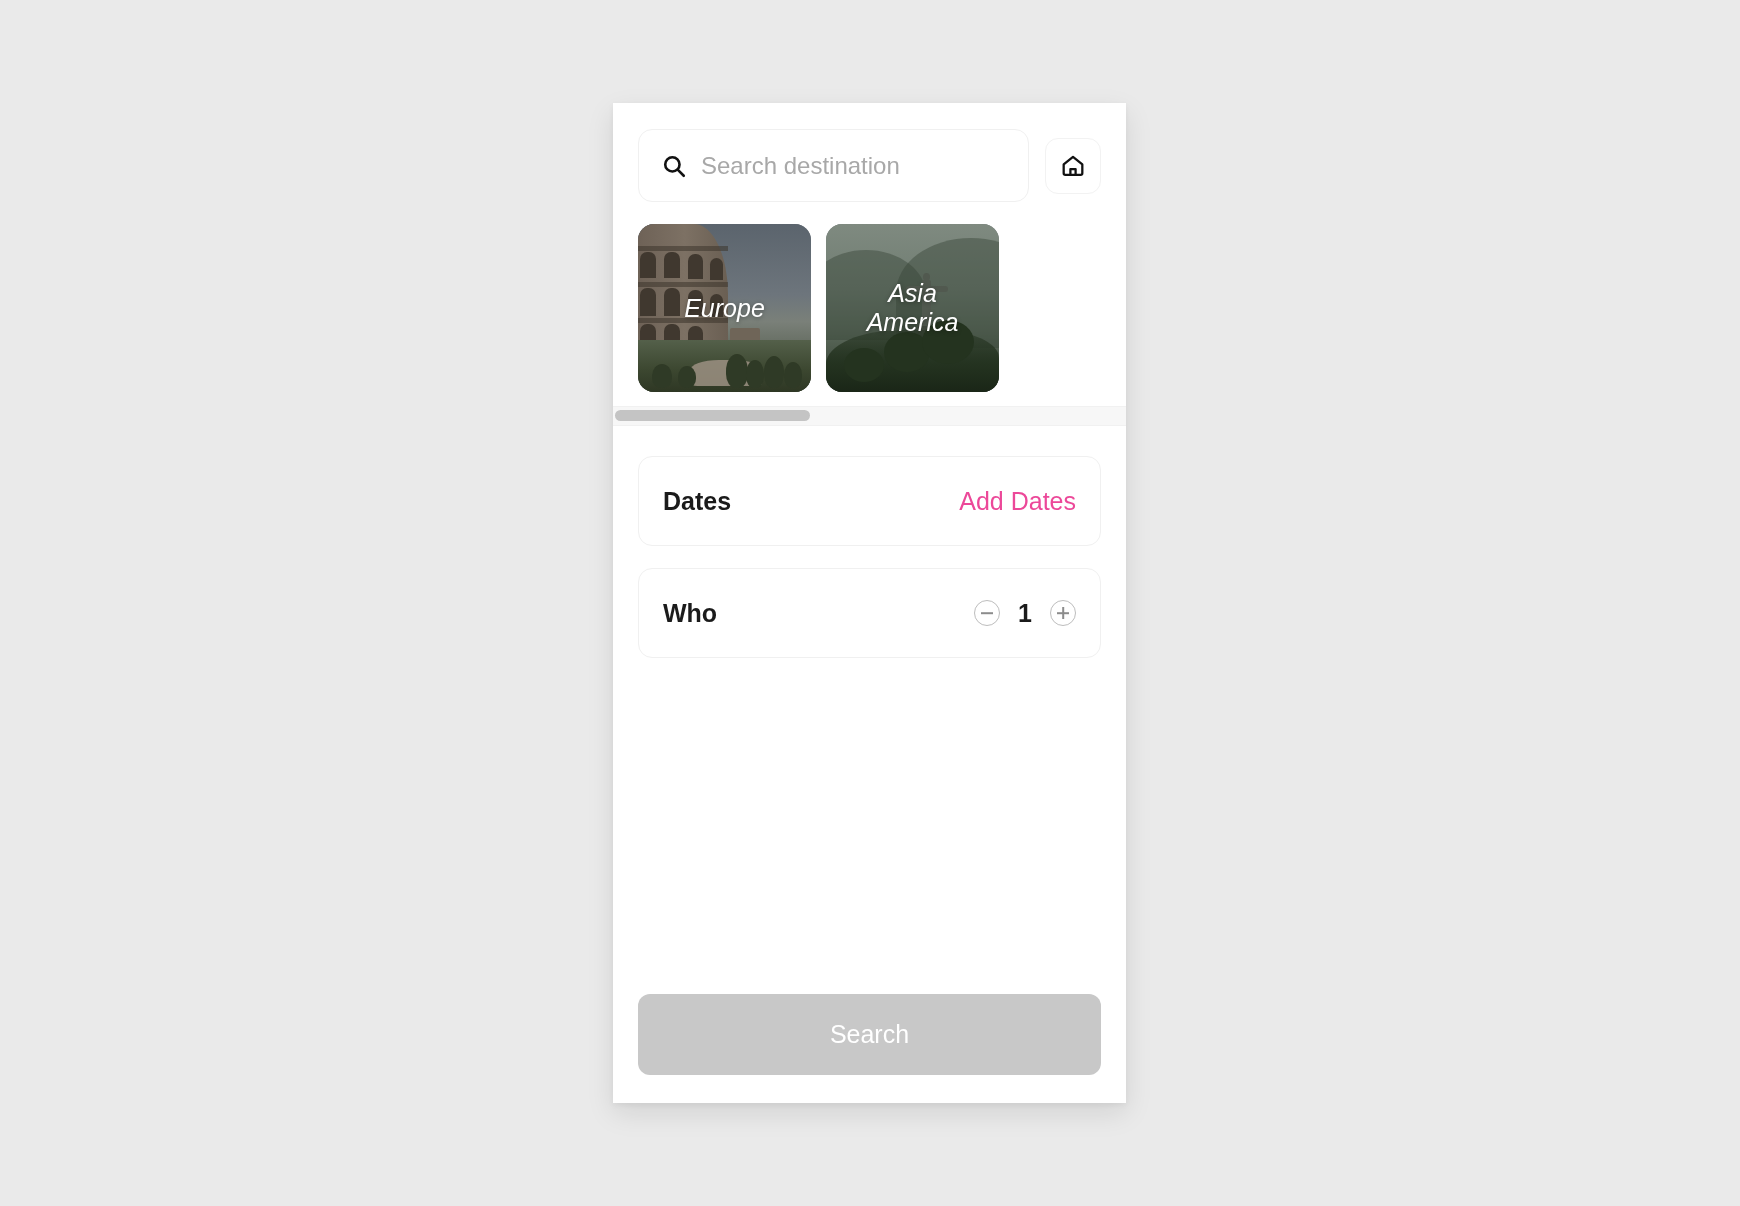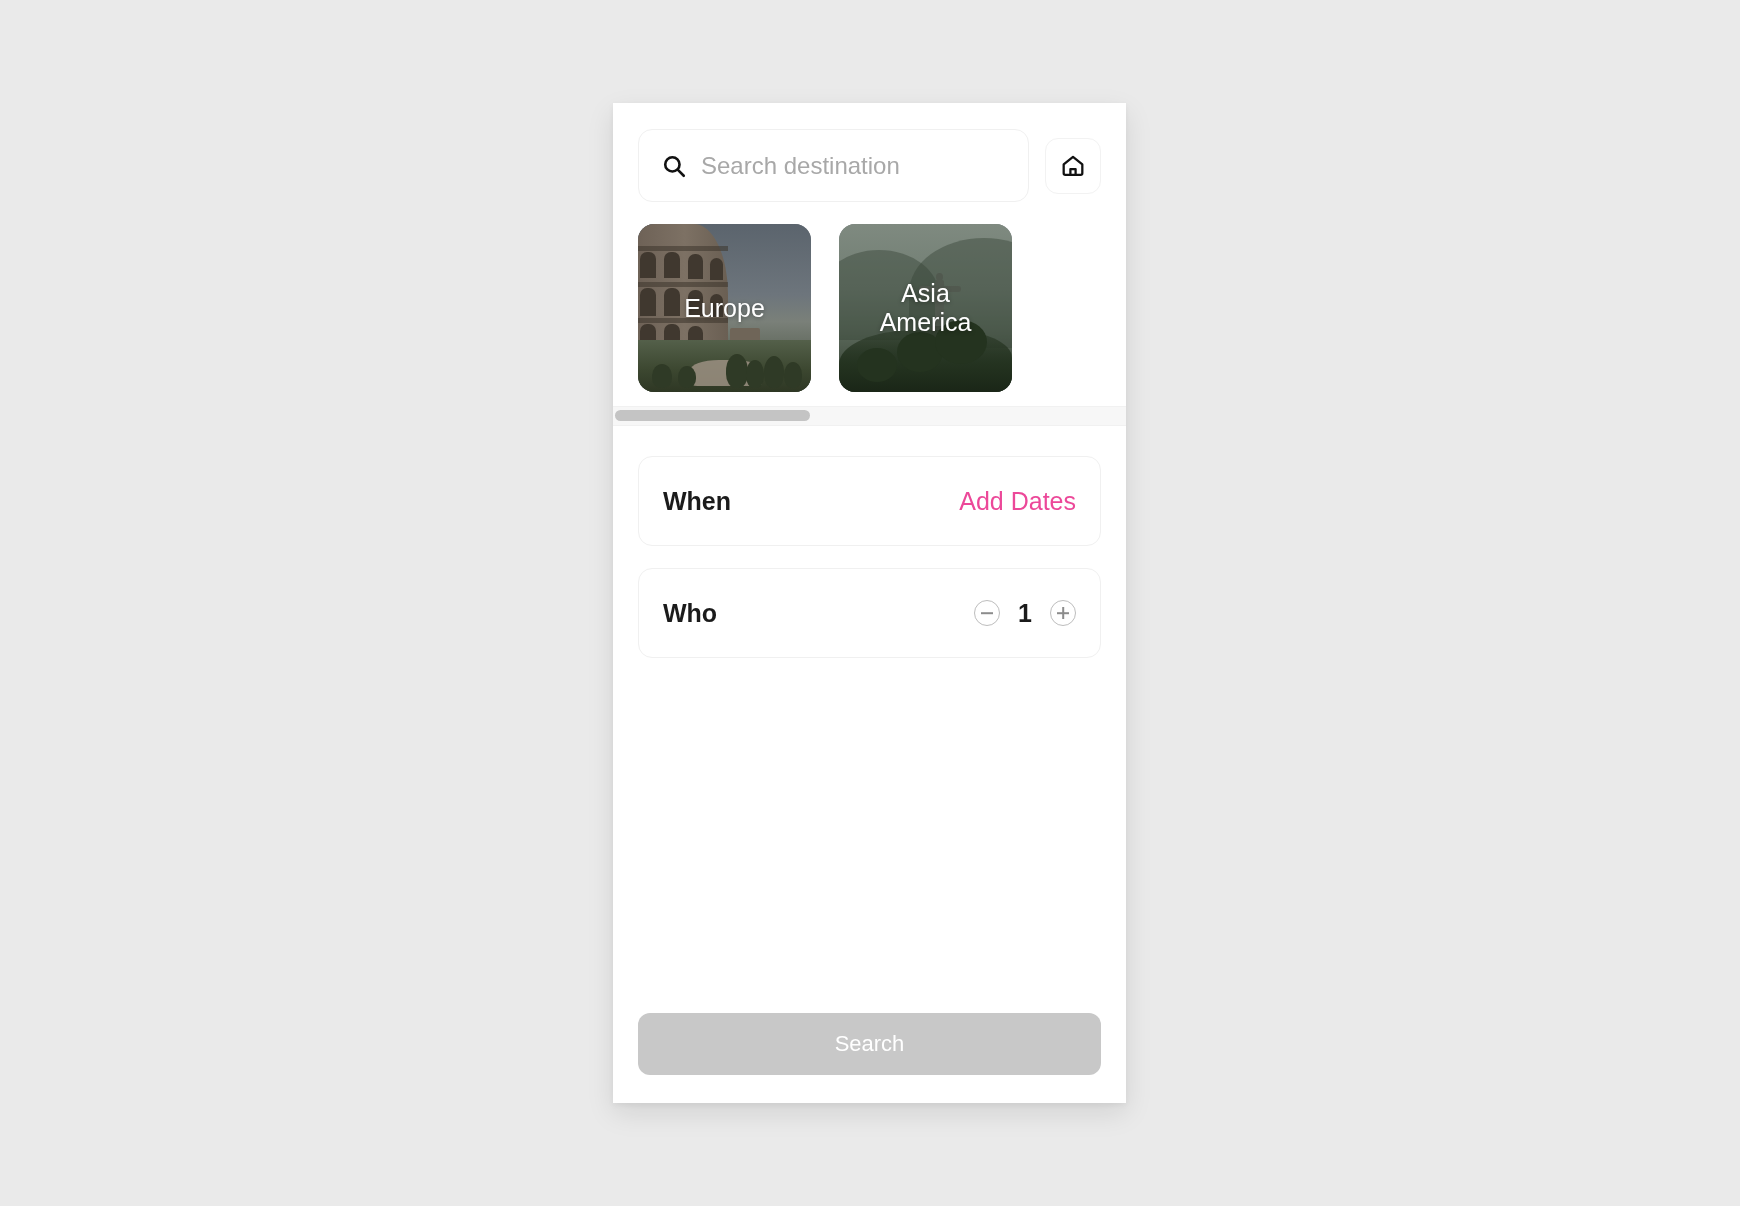--- a/index.html
+++ b/index.html
@@ -85,24 +85,25 @@
   .home-btn svg { display: block; }
 
   
   .carousel-wrap {
     margin-top: 22px;
     position: relative;
   }
 
   .carousel {
     display: flex;
-    gap: 28px;
+    gap: 15px;
     padding: 0 25px;
     box-sizing: border-box;
     overflow: hidden;
+    font-style: italic;
   }
 
   .dest-card {
     position: relative;
     flex: none;
     width: 173px;
     height: 168px;
     border-radius: 16px;
     overflow: hidden;
     cursor: pointer;
@@ -398,27 +399,27 @@
   }
 
   
   .footer {
     margin-top: auto;
     padding: 0 25px 28px 25px;
     box-sizing: border-box;
   }
   .search-btn {
     width: 100%;
-    height: 62px;
+    height: 81px;
     border: none;
     border-radius: 12px;
     background: #c8c8c8;
     color: #ffffff;
     font-family: "Liberation Sans", sans-serif;
-    font-size: 22px;
+    font-size: 25px;
     cursor: pointer;
   }
 </style>
 </head>
 <body>
 
 <div id="stage">
 
   <div class="app-frame">
 
@@ -499,21 +500,21 @@
       </div>
     </div>
 
     <div class="scroll-track">
       <div class="scroll-thumb" style="width: 38%; left: calc(0% + 2px);"></div>
     </div>
 
     <div class="fields">
 
       <div class="field-card">
-        <span class="field-label">When</span>
+        <span class="field-label">Dates</span>
         <span class="field-value">Add Dates</span>
       </div>
 
       <div class="field-card">
         <span class="field-label">Who</span>
         <div class="stepper">
           <button class="step-btn minus"></button>
           <span class="step-count">1</span>
           <button class="step-btn plus"></button>
         </div>

